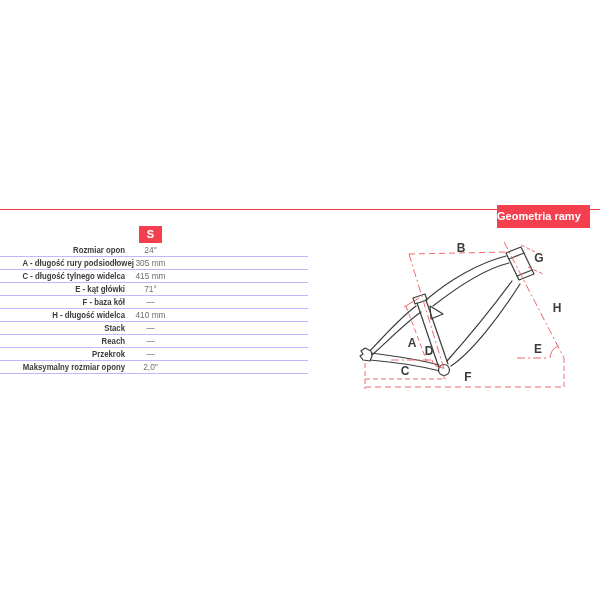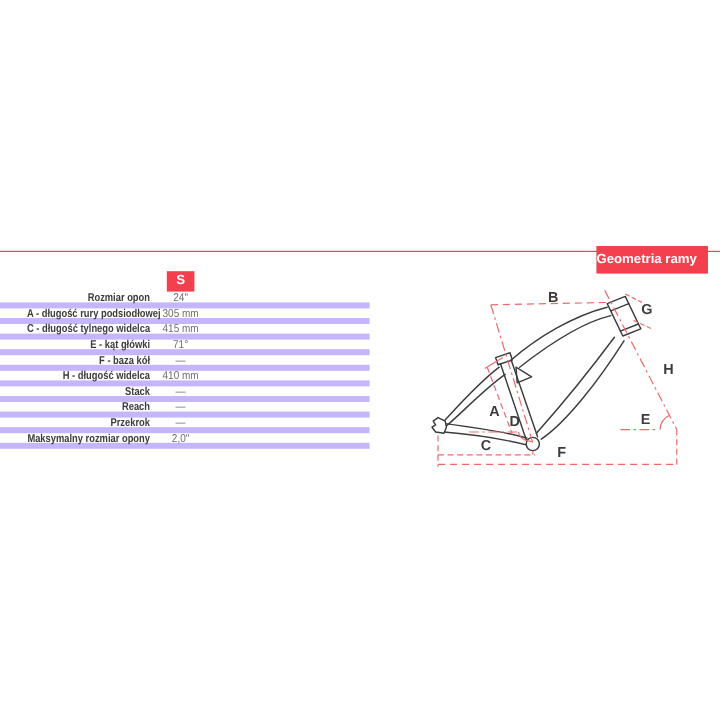--- a/index.html
+++ b/index.html
@@ -5,21 +5,21 @@
   html,body{margin:0;padding:0;background:#fff;}
   body{width:600px;height:600px;position:relative;font-family:"Liberation Sans",sans-serif;overflow:hidden;}
 
   .rule{position:absolute;left:0;top:209px;width:600px;height:1px;background:var(--c-accent,#f4404e);}
   .tab{position:absolute;left:497px;top:187px;width:93px;height:23px;line-height:23px;
        background:var(--c-accent,#f4404e);color:#fff;font-size:11px;font-weight:700;margin-top:18px;}
 
   .geo-table{position:absolute;left:0;top:226px;width:308px;}
   .size-header{margin-left:139px;width:23px;height:17px;line-height:17px;margin-bottom:1px;
        background:var(--c-accent,#f4404e);color:#fff;font-size:11px;font-weight:700;text-align:center;}
-  .trow{display:flex;align-items:center;height:13px;box-sizing:border-box;border-bottom:5px solid #c4b5fd;}
+  .trow{display:flex;align-items:flex-start;height:13px;box-sizing:border-box;border-bottom:1px solid #c4b5fd;}
   .tlabel{width:125px;text-align:right;font-size:9.5px;font-weight:700;color:#3b3b3b;
        white-space:nowrap;transform:scaleX(.82);transform-origin:100% 50%;}
   .tvalue{width:51px;text-align:center;font-size:9.5px;color:#6e6e6e;
        white-space:nowrap;transform:scaleX(.88);transform-origin:50% 50%;}
 
   .diagram{position:absolute;left:350px;top:228px;}
   .frame{stroke:var(--c-frame,#3c3c3c);stroke-width:1.2;fill:none;stroke-linejoin:round;stroke-linecap:round;}
   .fillw{fill:#fff;}
   .dim{stroke:var(--c-dimension,#ee6a6a);stroke-width:1;fill:none;}
   .dlabel{fill:var(--c-frame,#3c3c3c);font-family:"Liberation Sans",sans-serif;

